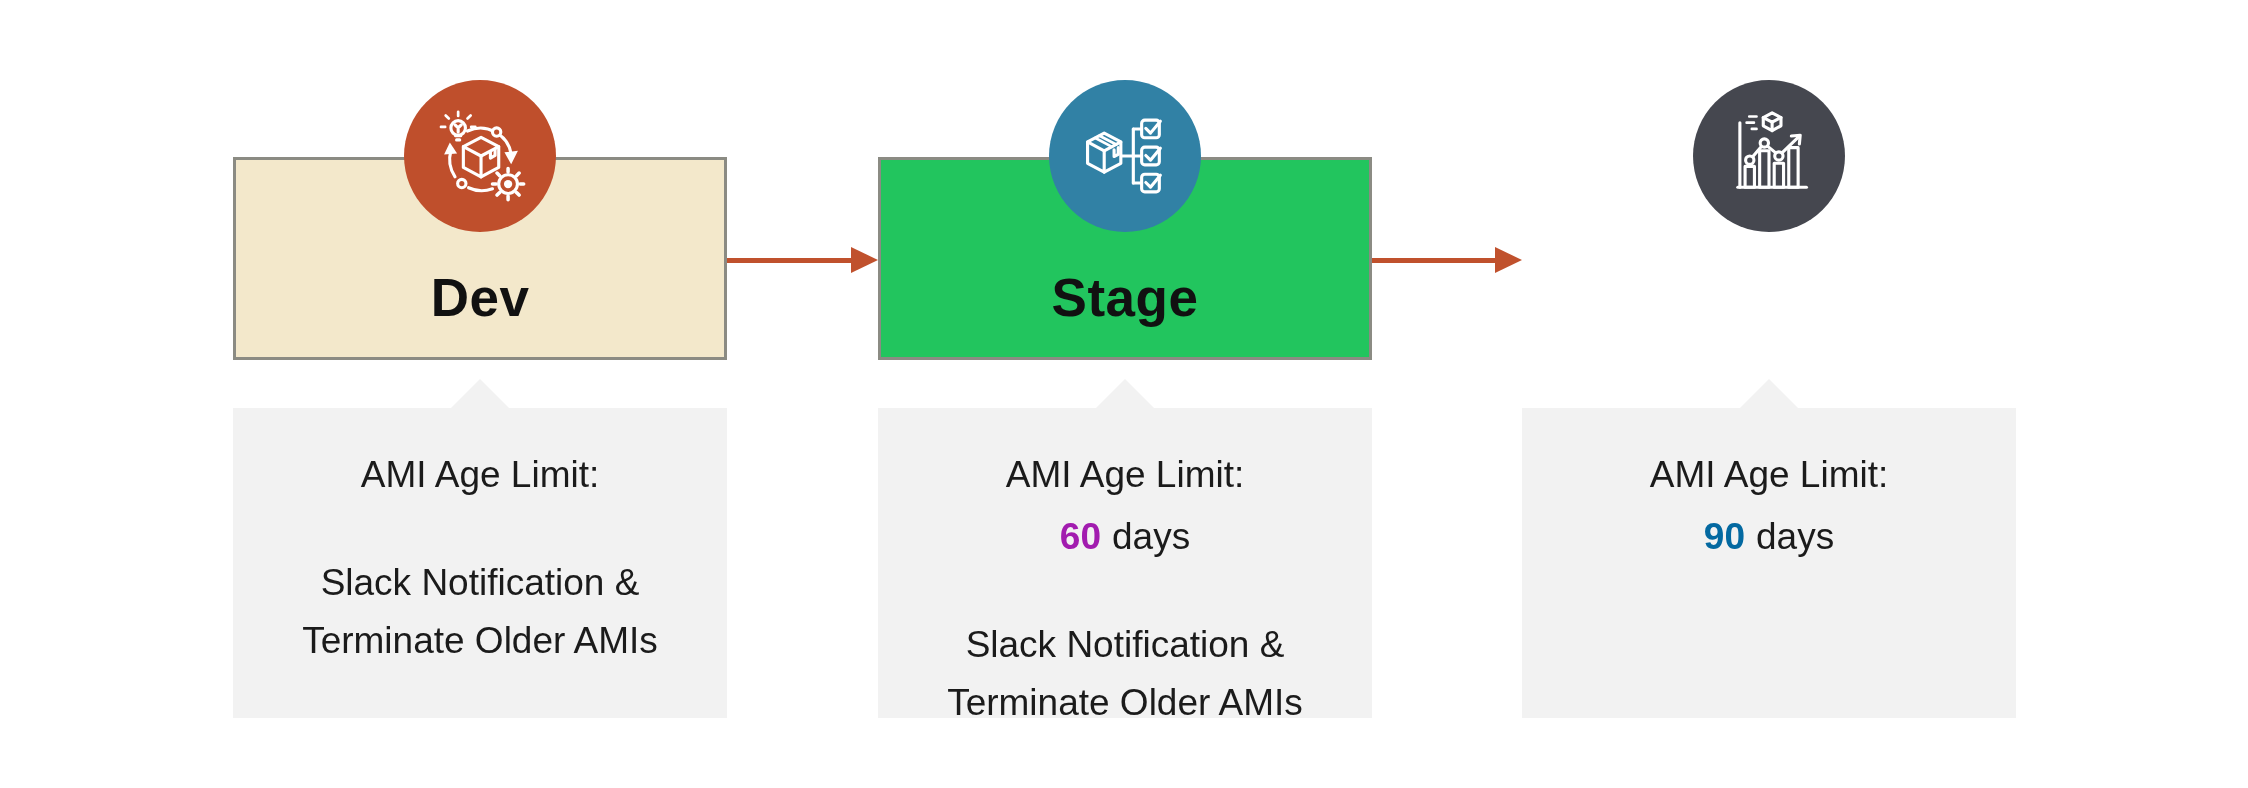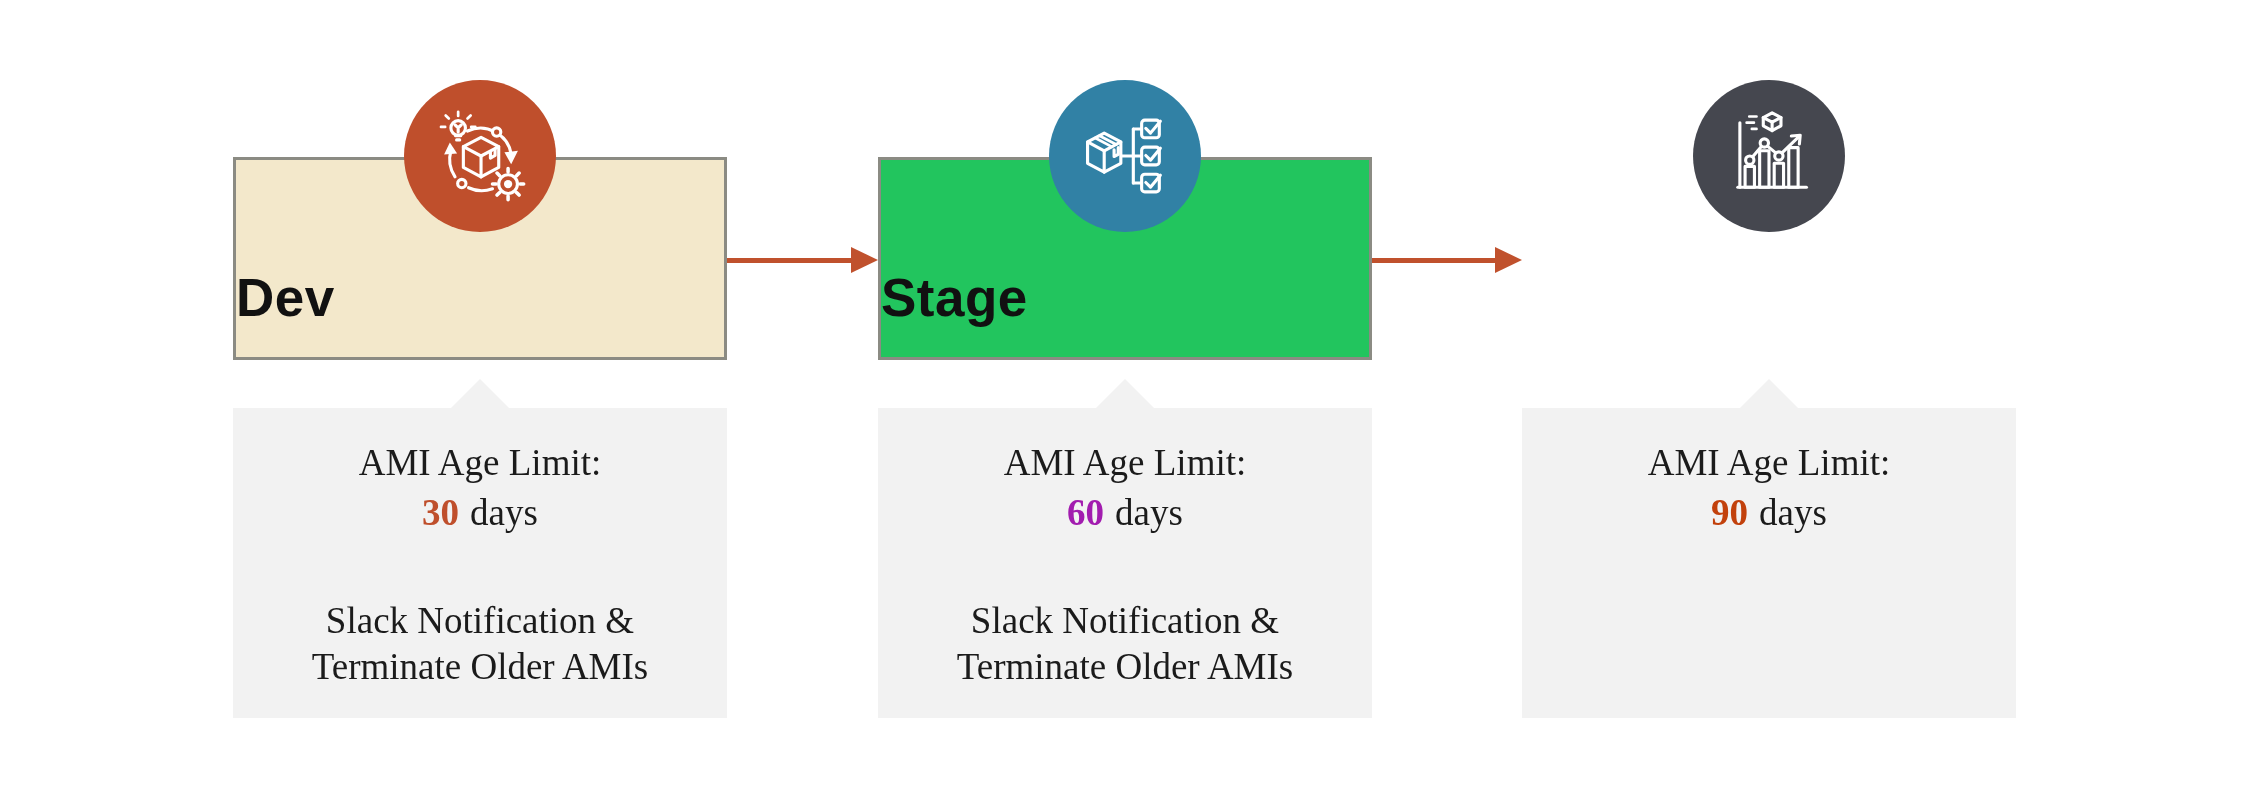--- a/index.html
+++ b/index.html
@@ -13,37 +13,37 @@
   .icon-circle{
     position:absolute;top:80px;left:calc(50% - 76px);width:152px;height:152px;
     border-radius:50%;display:flex;align-items:center;justify-content:center;z-index:3;
     background:#888;color:#888;
   }
   .icon-circle svg{width:104px;height:104px;}
 
   .stage-box{
     position:absolute;top:157px;left:0;width:100%;height:203px;box-sizing:border-box;
     background:#F3E8CB;border:3px solid #1d4ed8;
-    display:flex;align-items:flex-end;z-index:1;
+    display:flex;align-items:flex-end;justify-content:center;z-index:1;
   }
   .stage-title{
     margin:0 0 30px 0;font-size:53px;line-height:58px;font-weight:700;color:#111111;
     letter-spacing:0.5px;
   }
 
   .caret{
     position:absolute;top:379px;left:calc(50% - 30px);width:0;height:0;
     border-left:30px solid transparent;border-right:30px solid transparent;
     border-bottom:30px solid #F2F2F2;z-index:2;
   }
   .panel{
     position:absolute;top:408px;left:0;width:100%;height:310px;background:#F2F2F2;
     text-align:center;box-sizing:border-box;padding-top:30px;
   }
-  .panel p{margin:0;font-size:37px;line-height:50px;color:#1b1b1b;font-family:Liberation Serif, serif;}
+  .panel p{margin:12px;font-size:37px;line-height:50px;color:#1b1b1b;}
   .panel p.action-top{margin-top:60px;line-height:46px;}
   .panel p.action-bottom{line-height:46px;}
   .age-value{font-weight:700;}
   .age-unit{margin-left:11px;}
 
   .arrow{position:absolute;top:247px;height:26px;z-index:2;}
   .arrow-1{left:727px;width:151px;}
   .arrow-2{left:1372px;width:150px;}
   .arrow-shaft{position:absolute;left:0;top:11px;height:4.5px;width:calc(100% - 24px);background:#C0512D;}
   .arrow-head{
@@ -82,21 +82,20 @@
         <circle cx="77" cy="77" r="4" fill="#FFFFFF" stroke="none"></circle>
         <path d="M77 65.5 v-3.5 M77 88.5 v3.5 M65.5 77 h-3.5 M88.5 77 h3.5 M68.9 68.9 l-2.5 -2.5 M85.1 85.1 l2.5 2.5 M85.1 68.9 l2.5 -2.5 M68.9 85.1 l-2.5 2.5" stroke-width="3.4"></path>
       </svg>
     </div>
     <div class="stage-box" style="background: rgb(243, 232, 203); border-color: rgb(139, 139, 131);">
       <h2 class="stage-title">Dev</h2>
     </div>
     <div class="caret" style="border-bottom-color: rgb(242, 242, 242);"></div>
     <div class="panel" style="background: rgb(242, 242, 242);">
       <p>AMI Age Limit:</p>
-      <p><span class="age-value" style="color: rgb(191, 79, 44);">30</span><span class="age-unit">days</span></p>
       <p class="action-top">Slack Notification &amp;</p>
       <p class="action-bottom">Terminate Older AMIs</p>
     </div>
   </section>
 
   <div class="arrow arrow-1">
     <div class="arrow-shaft" style="background: rgb(192, 81, 45);"></div>
     <div class="arrow-head" style="border-left-color: rgb(192, 81, 45);"></div>
   </div>
 
@@ -159,17 +158,17 @@
 
         <path d="M53 8.5 L61.5 13 L53 17.5 L44.5 13 Z"></path>
         <path d="M44.5 13 V21 L53 25.5 V17.5"></path>
         <path d="M61.5 13 V21 L53 25.5"></path>
         <path d="M31 12 h7 M28.5 18 h7 M33.5 24 h4.5" stroke-width="2.6"></path>
       </svg>
     </div>
     <div class="caret" style="border-bottom-color: rgb(242, 242, 242);"></div>
     <div class="panel" style="background: rgb(242, 242, 242);">
       <p>AMI Age Limit:</p>
-      <p><span class="age-value" style="color: #c2410c;">90</span><span class="age-unit">days</span></p>
+      <p><span class="age-value" style="color: #0369a1;">90</span><span class="age-unit">days</span></p>
     </div>
   </section>
 
 </div>
 
 </body></html>

